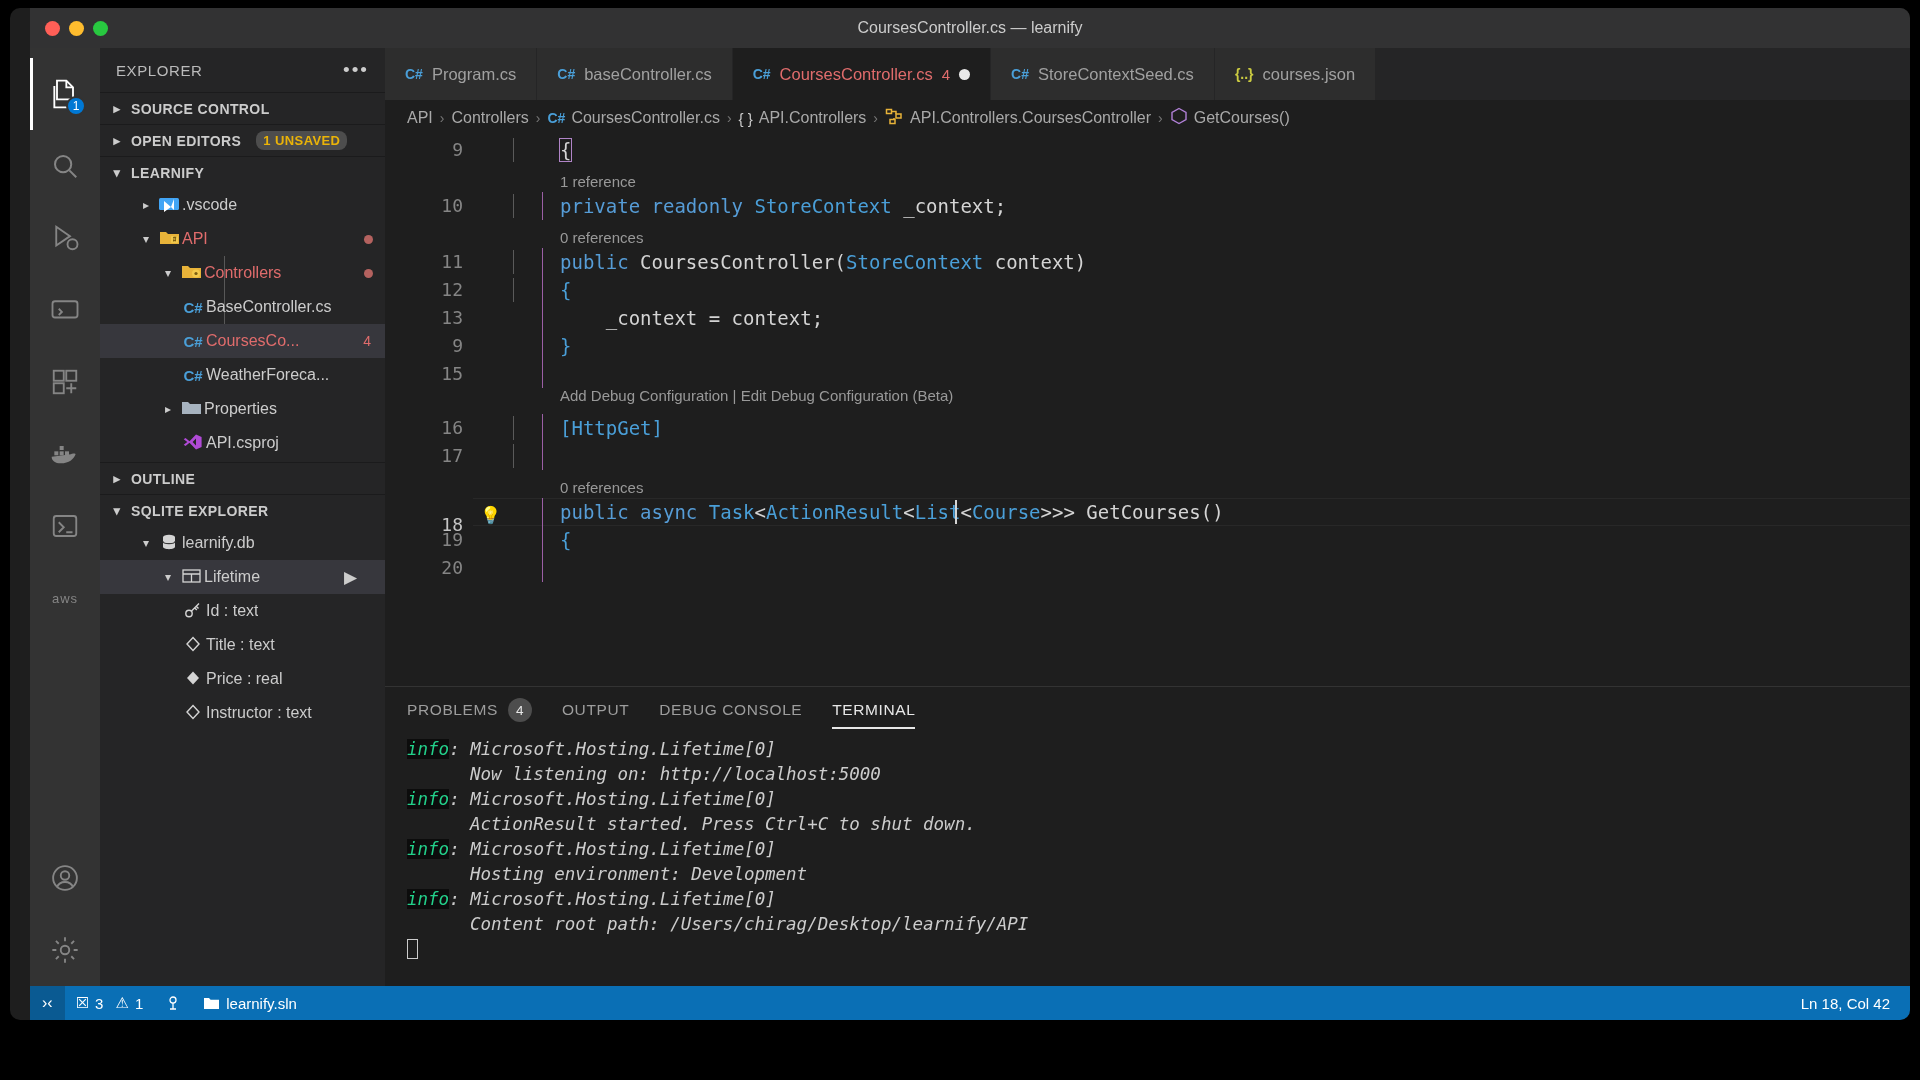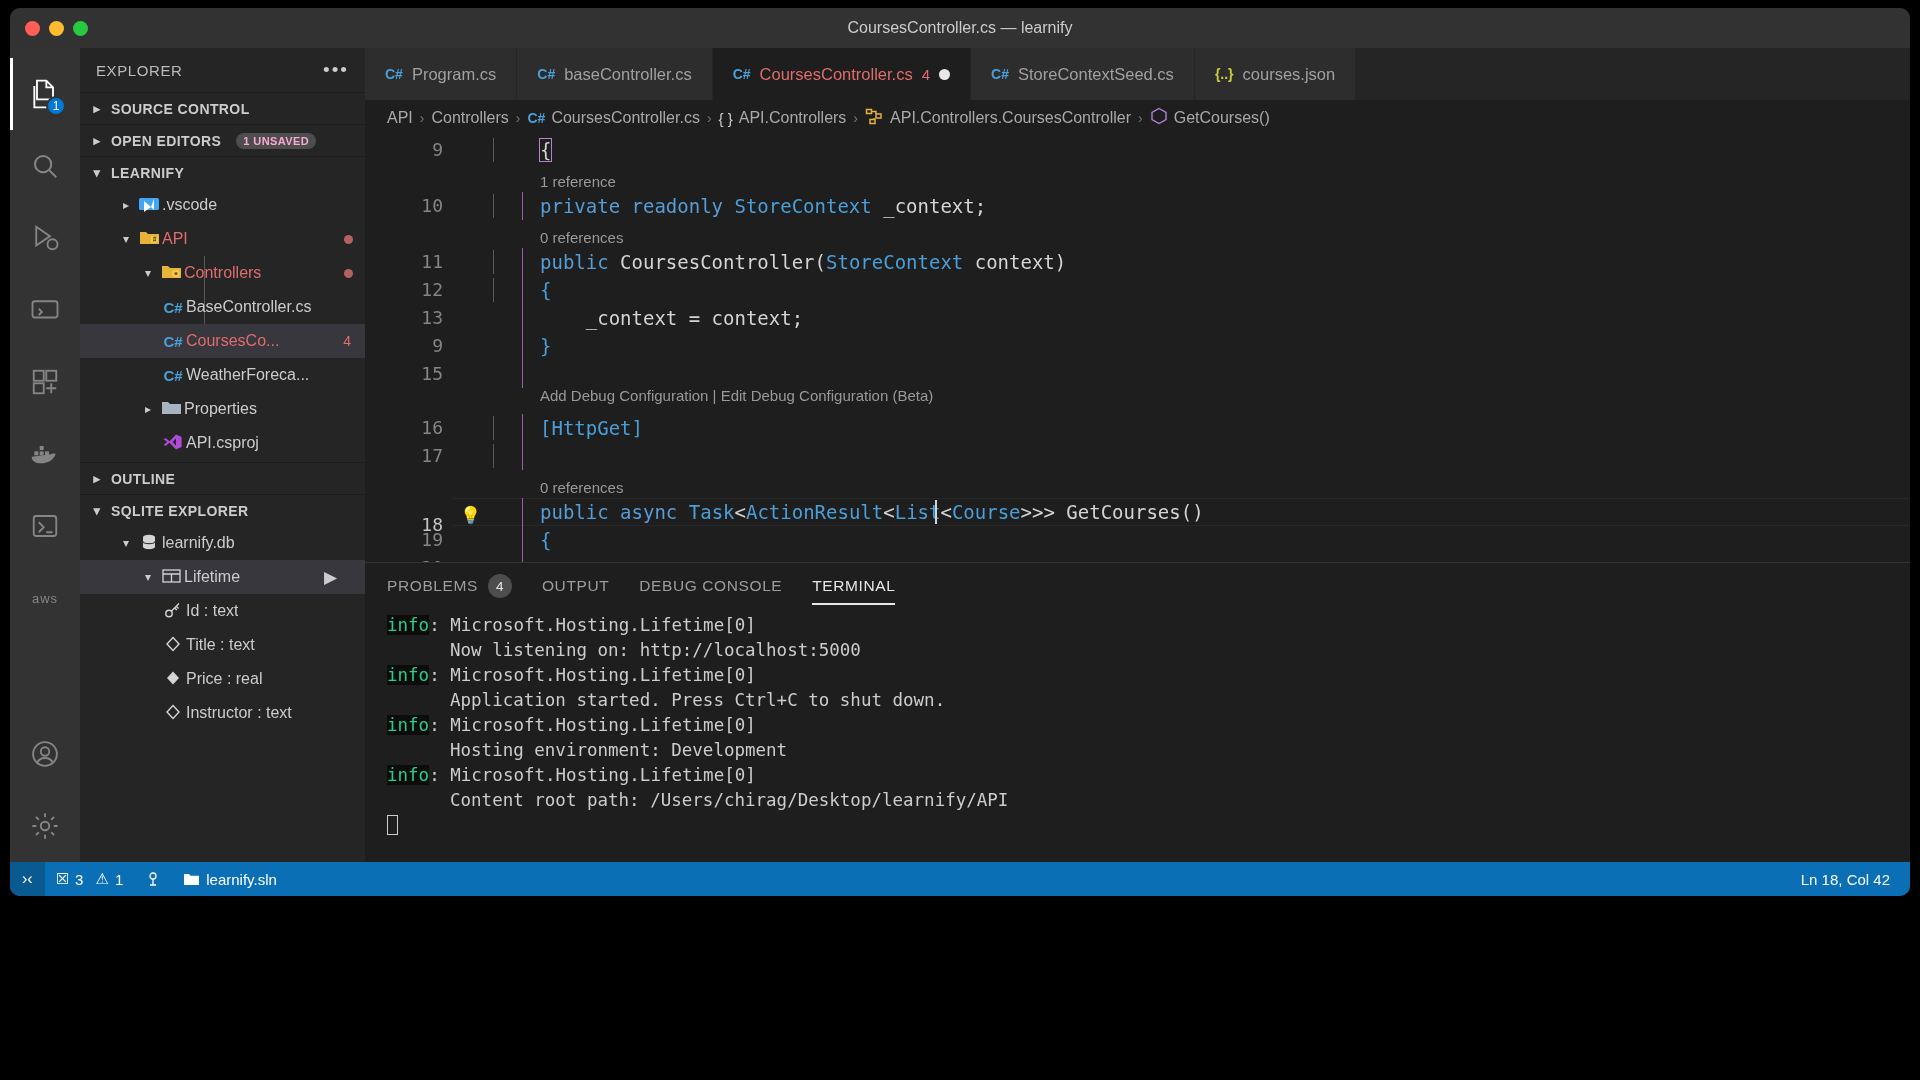--- a/index.html
+++ b/index.html
@@ -5,26 +5,27 @@
   * { box-sizing: border-box; margin: 0; padding: 0; }
   html, body {
     width: 1920px; height: 1080px;
     background: #000;
     font-family: "Liberation Sans", sans-serif;
     overflow: hidden;
   }
   #app {
     position: absolute;
     left: 10px; top: 8px;
-    width: 1900px; height: 888px;
+    width: 1900px; height: 1012px;
     background: #1e1e1e;
     border-radius: 10px;
     overflow: hidden;
     display: flex;
     flex-direction: column;
+    padding-left: 20px;
   }
   
   .titlebar {
     height: 40px;
     background: #323233;
     display: flex;
     align-items: center;
     position: relative;
     flex: 0 0 40px;
   }
@@ -79,21 +80,21 @@
   .sb-dots { color: #cccccc; font-size: 19px; letter-spacing: 2px; line-height: 10px;}
   .section-head {
     height: 32px; display: flex; align-items: center;
     padding-left: 10px; gap: 7px;
     color: #cccccc; font-size: 14px; font-weight: bold; letter-spacing: .4px;
     border-top: 1px solid #1b1b1c;
     flex: 0 0 32px;
   }
   .chev { width: 14px; display:inline-block; text-align:center; font-size: 13px; color:#cccccc;}
   .badge-unsaved {
-    background: #4d4d4d; color: #f9a8d4; font-size: 11px;
+    background: #4d4d4d; color: #eab308; font-size: 13px;
     padding: 2px 7px; border-radius: 8px; font-weight: bold; margin-left: 8px;
   }
   .tree { overflow: hidden; }
   .row {
     height: 34px; display: flex; align-items: center;
     font-size: 16px; color: #cccccc; position: relative;
     padding-right: 8px;
   }
   .row.selected { background: #37373d; }
   .row .twisty { width: 20px; text-align:center; font-size: 12px; color:#cccccc; flex:0 0 20px;}
@@ -155,21 +156,21 @@
   .punct { color: #d4d4d4; }
   .curline { position:absolute; left:88px; right:0; height:28px; border-top:1px solid #282828; border-bottom:1px solid #282828;}
   .caret { position:absolute; width:2px; height:24px; background:#d4d4d4; top:2px;}
   
   .panel { height: 300px; background: #1e1e1e; border-top:1px solid #333; display:flex; flex-direction:column; flex:0 0 300px;}
   .panel-tabs { height: 46px; display:flex; align-items:center; gap: 30px; padding-left: 22px; flex:0 0 46px;text-align:center;}
   .ptab { font-size: 15.5px; color:#9d9d9d; letter-spacing:.6px; display:flex; align-items:center; gap:10px; height:46px; position:relative;}
   .ptab.active { color:#e7e7e7; }
   .ptab.active::after{content:"";position:absolute;left:0;right:0;bottom:4px;height:2px;background:#e7e7e7;}
   .pcount { background:#4d4d4d; color:#e7e7e7; font-size:13.5px; min-width:24px;height:24px;border-radius:12px;display:flex;align-items:center;justify-content:center;}
-  .term { flex:1; padding: 4px 0 0 22px; font-family:"DejaVu Sans Mono", monospace; font-size:17.5px; line-height:25px; color:#cccccc; overflow:hidden;}
+  .term { flex:1; padding: 4px 0 0 22px; font-family:"DejaVu Sans Mono", monospace; font-size:17.5px; line-height:25px; color:#cccccc; overflow:hidden;font-style:italic;}
   .t-info { color: #23d18b; background:#0c0c0c; }
   .t-indent { padding-left: 63px; display:block; }
   .term-cursor { display:inline-block; width:11px; height:20px; border:1px solid #cccccc; vertical-align:-4px;}
   
   .statusbar {
     height: 34px; background: #0a6fb5; display:flex; align-items:center;
     color:#ffffff; font-size: 15px; flex: 0 0 34px;
   }
   .sb-left { display:flex; align-items:center; }
   .sb-remote { background:#0a5a92; height:34px; display:flex;align-items:center;padding:0 12px;font-size:16px;}
@@ -610,21 +611,21 @@
             <span>DEBUG CONSOLE</span>
           </div>
           <div class="ptab active">
             <span>TERMINAL</span>
           </div>
         </div>
         <div class="term">
           <div><span class="t-info">info</span><span>: Microsoft.Hosting.Lifetime[0]</span></div>
           <div class="t-indent">Now listening on: http://localhost:5000</div>
           <div><span class="t-info">info</span><span>: Microsoft.Hosting.Lifetime[0]</span></div>
-          <div class="t-indent">Application started. Press Ctrl+C to shut down.</div>
+          <div class="t-indent">ActionResult started. Press Ctrl+C to shut down.</div>
           <div><span class="t-info">info</span><span>: Microsoft.Hosting.Lifetime[0]</span></div>
           <div class="t-indent">Hosting environment: Development</div>
           <div><span class="t-info">info</span><span>: Microsoft.Hosting.Lifetime[0]</span></div>
           <div class="t-indent">Content root path: /Users/chirag/Desktop/learnify/API</div>
           <div><span class="term-cursor"></span></div>
         </div>
       </div>
     </div>
   </div>
 

